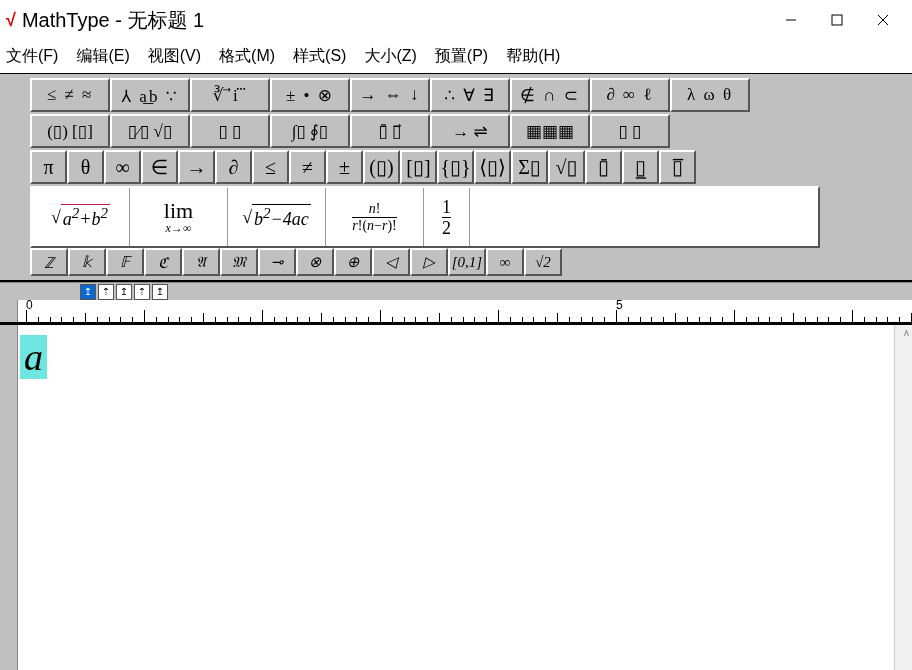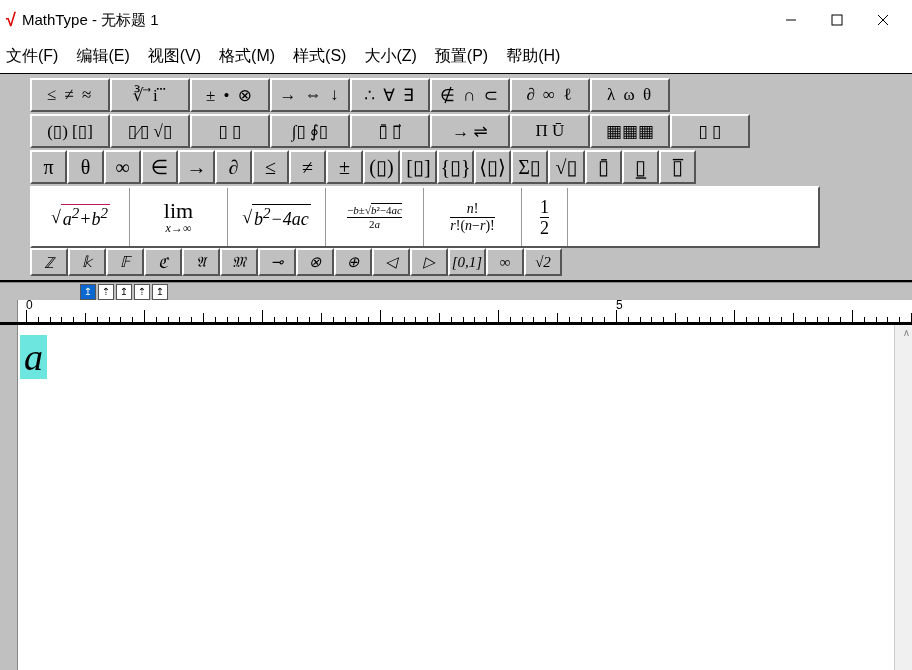--- a/index.html
+++ b/index.html
@@ -1,19 +1,19 @@
 <!DOCTYPE html>
 <html><head>
 <meta charset="utf-8">
 <style>
 * { box-sizing: border-box; margin: 0; padding: 0; }
 body { font-family: "Microsoft YaHei", Arial, sans-serif; font-size: 14px; background: #fff; width: 912px; height: 670px; overflow: hidden; position: relative; }
 .titlebar { height: 40px; display: flex; align-items: center; padding: 0 6px; background: #fff; }
 .titlebar .logo { color: #d00; font-weight: bold; font-size: 18px; margin-right: 6px; }
-.titlebar .title { font-size: 15px; color: #000; flex: 1; }
+.titlebar .title { font-size: 20px; color: #000; flex: 1; }
 .winbtns { display: flex; }
 .winbtn { width: 46px; height: 32px; display: flex; align-items: center; justify-content: center; cursor: pointer; }
 .winbtn svg { stroke: #000; }
 .menubar { height: 34px; display: flex; align-items: center; padding: 0 6px; gap: 18px; font-size: 16px; border-bottom: 1px solid #000; }
 .menubar span { cursor: default; }
 .toolbar-area { background: #c0c0c0; border-bottom: 2px solid #000; padding: 2px 2px; }
 .toolbar-row { display: flex; gap: 0; margin: 2px 0 2px 28px;}
 .tool { background: #c0c0c0; height: 34px; display: flex; align-items: center; justify-content: center; font-family: "Times New Roman", serif; font-size: 17px; cursor: default; user-select: none; }
 .bev { border-width: 2px; border-style: solid; border-color: #fff #555 #555 #fff; }
 .row1 .tool { width: 80px; letter-spacing: 2px; }
@@ -81,37 +81,37 @@
   <span>样式(S)</span>
   <span>大小(Z)</span>
   <span>预置(P)</span>
   <span>帮助(H)</span>
 </div>
 
 <div class="toolbar-area">
 
   <div class="toolbar-row row1" id="r1">
       <div class="tool bev">≤ ≠ ≈</div>
+      <div class="tool bev">⅄ a͟b ∵</div>
       <div class="tool bev">∛ ⃗i ⃛</div>
       <div class="tool bev">± • ⊗</div>
       <div class="tool bev">→ ⇔ ↓</div>
       <div class="tool bev">∴ ∀ ∃</div>
       <div class="tool bev">∉ ∩ ⊂</div>
       <div class="tool bev">∂ ∞ ℓ</div>
       <div class="tool bev">λ ω θ</div>
     </div>
 
   <div class="toolbar-row row2" id="r2">
       <div class="tool bev">(▯) [▯]</div>
       <div class="tool bev">▯⁄▯ √▯</div>
       <div class="tool bev">▯ ▯</div>
       <div class="tool bev">∫▯ ∮▯</div>
       <div class="tool bev">▯̄ ▯⃗</div>
       <div class="tool bev">→ ⇌</div>
-      <div class="tool bev">Π Ū</div>
       <div class="tool bev">▦▦▦</div>
       <div class="tool bev">▯ ▯</div>
     </div>
 
   <div class="toolbar-row row3" id="r3">
       <div class="tool bev">π</div>
       <div class="tool bev">θ</div>
       <div class="tool bev">∞</div>
       <div class="tool bev">∈</div>
       <div class="tool bev">→</div>
@@ -138,27 +138,20 @@
       </div>
     <div class="template-cell">
         <span class="frac" style="font-size:22px;">
           <span style="font-style:normal;">lim</span>
           <span style="font-size:12px;"><i>x</i>→∞</span>
         </span>
       </div>
     <div class="template-cell">
         <span class="sqrt-sym">√</span>
         <span style="border-top:1px solid #000; padding:0 2px;"><i>b</i><sup>2</sup>−4<i>ac</i></span>
-      </div>
-    <div class="template-cell">
-        <span class="frac" style="font-size:11px;">
-          <span>−<i>b</i>±√<span style="border-top:1px solid #000;"><i>b</i>²−4<i>ac</i></span></span>
-          <span class="hr"></span>
-          <span>2<i>a</i></span>
-        </span>
       </div>
     <div class="template-cell">
         <span class="frac">
           <span><i>n</i>!</span>
           <span class="hr"></span>
           <span><i>r</i>!(<i>n</i>−<i>r</i>)!</span>
         </span>
       </div>
     <div class="template-cell narrow">
         <span class="frac" style="font-size:18px;">

